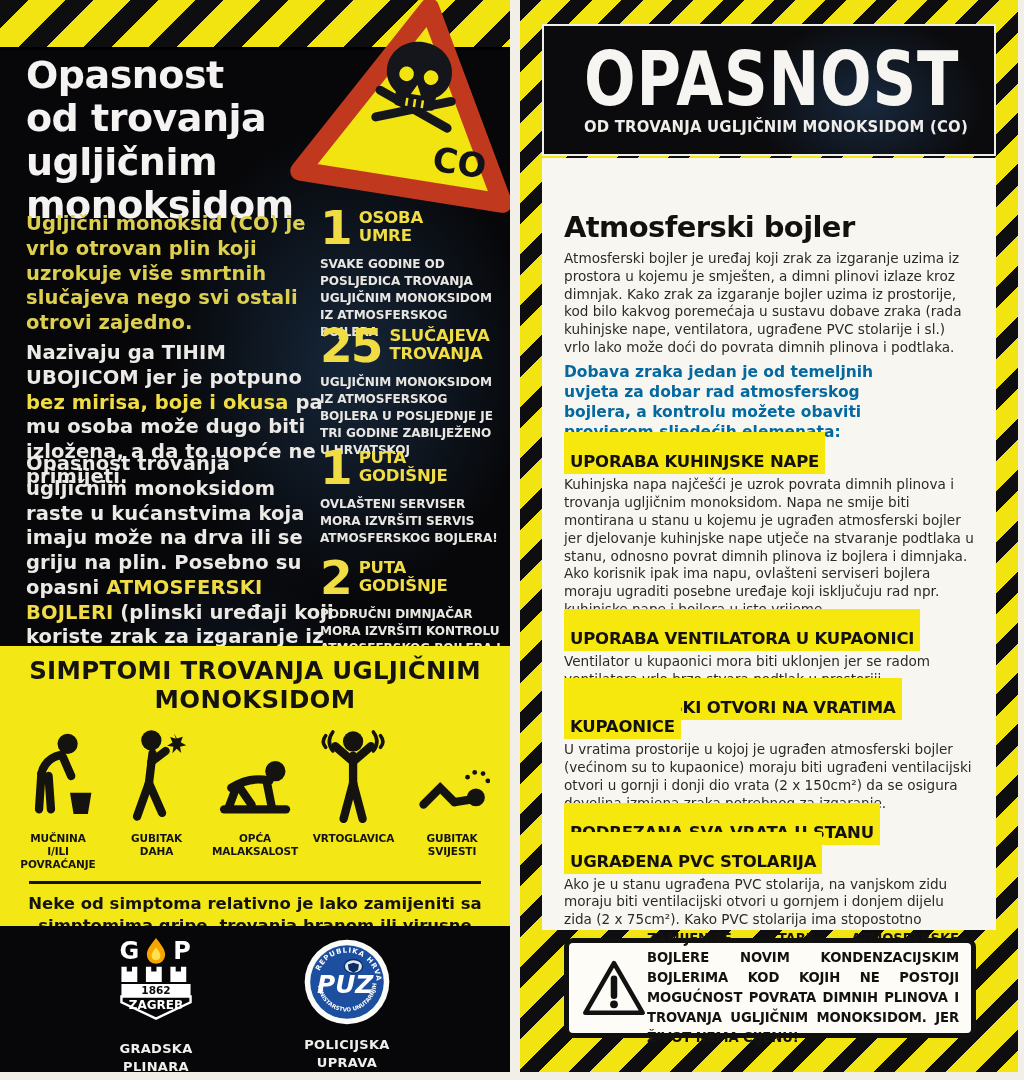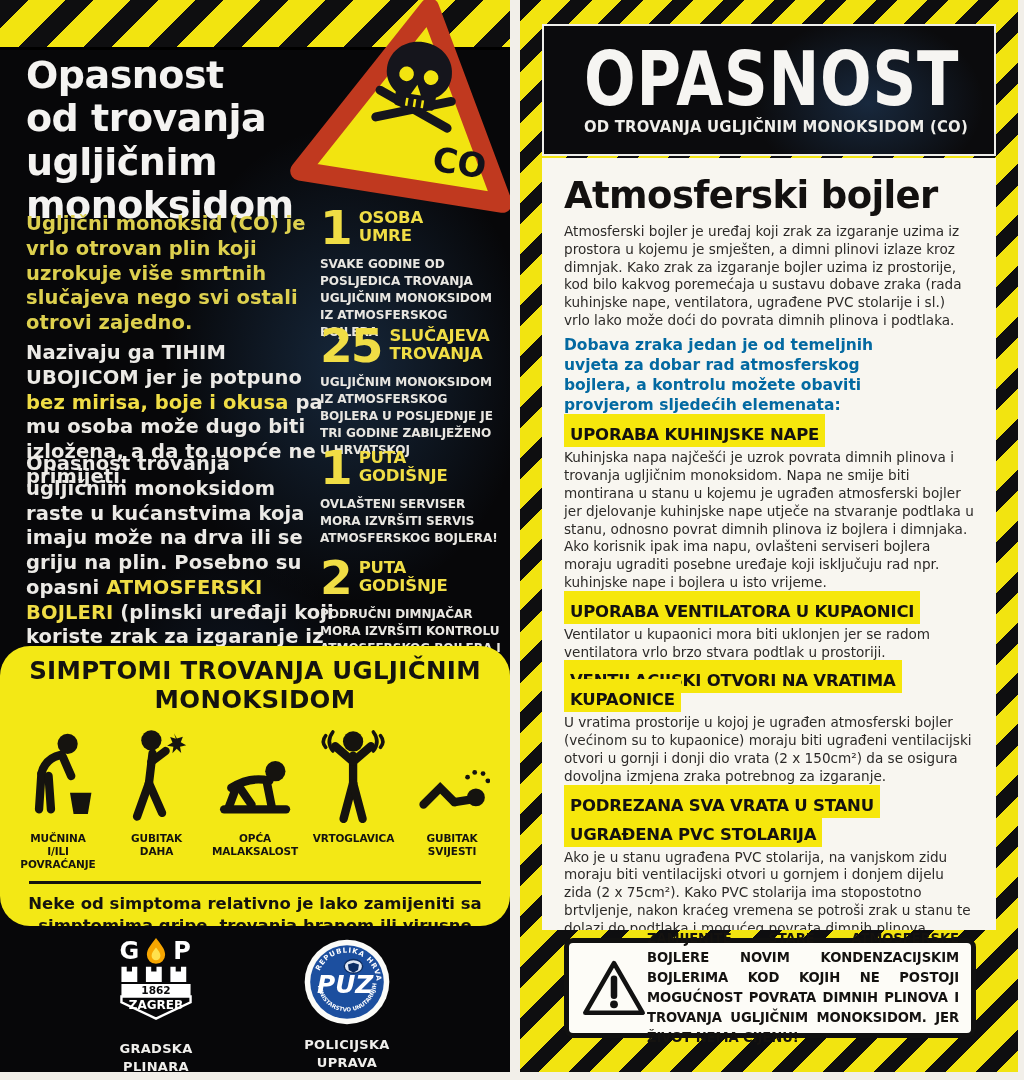--- a/index.html
+++ b/index.html
@@ -31,21 +31,21 @@
   #lp-danger{top:452px;width:312px;}
   .yel{color:var(--stat-yellow);}
   #lp-stats{position:absolute;left:320px;top:206px;width:184px;}
   .stat{position:absolute;left:0;width:184px;}
   .stat-row{display:flex;align-items:flex-start;gap:8px;}
   .stat-num{color:var(--stat-yellow);font-size:47px;line-height:.92;font-weight:800;letter-spacing:-2px;}
   .stat-label{color:var(--stat-yellow);font-size:16.5px;line-height:1.08;font-weight:800;padding-top:3px;letter-spacing:-0.2px;}
   .stat-cap{margin-top:7px;color:#e8e6e1;font-size:13px;line-height:1.3;font-weight:700;transform:scaleX(.93);transform-origin:left top;width:107%;letter-spacing:-0.1px;}
 
   
-  #symptoms{position:absolute;left:0;top:646px;width:510px;height:280px;background:#f3e815;padding:10px 8px 0;border-radius:30px;}
+  #symptoms{position:absolute;left:0;top:646px;width:510px;height:280px;background:#f3e815;padding:10px 8px 0;}
   #symptoms-title{text-align:center;font-size:24.5px;font-weight:800;color:#141310;letter-spacing:0.3px;}
   #symptom-row{display:flex;justify-content:space-between;padding:12px 10px 0;}
   .symptom{width:80px;display:flex;flex-direction:column;align-items:center;}
   .symptom svg{height:100px;}
   .symptom-label{margin-top:6px;text-align:center;font-size:10.5px;line-height:1.25;font-weight:800;color:#15130f;letter-spacing:-0.1px;}
   #symptom-divider{margin:10px auto 0;width:452px;border-top:3px solid #16140f;}
   #symptom-note{margin:9px auto 0;width:470px;text-align:center;font-size:16.5px;line-height:1.3;font-weight:800;color:#15130f;}
 
   
   #lp-footer{position:absolute;left:0;top:926px;width:510px;height:146px;background:var(--panel-black);}
@@ -56,25 +56,25 @@
 
   
   #right-panel{position:absolute;left:520px;top:0;width:498px;height:1072px;}
   #rp-header{position:absolute;left:22px;top:24px;width:454px;height:132px;background:
     radial-gradient(ellipse 160px 120px at 72% 60%, rgba(55,110,175,.30), transparent 72%),
     #0b0b0d;border:2px solid #efefea;display:flex;align-items:center;gap:14px;padding-left:26px;}
   #rp-title-wrap{display:flex;flex-direction:column;}
   #rp-title{color:#f6f5f2;font-size:74px;font-weight:800;line-height:.95;letter-spacing:1px;transform:scaleX(.82);transform-origin:left center;}
   #rp-subtitle{color:#efeeea;font-size:16px;font-weight:800;letter-spacing:0.2px;transform:scaleX(.93);transform-origin:left center;margin-top:2px;}
   #rp-content{position:absolute;left:22px;top:158px;width:454px;height:772px;background:var(--content-bg);padding:16px 22px 0;overflow:hidden;}
-  #rp-content h2{font-size:37px;font-weight:700;color:#131110;letter-spacing:-0.6px;}
+  #rp-content h2{font-size:29px;font-weight:700;color:#131110;letter-spacing:-0.6px;margin-top:36px;}
   .rp-par{margin-top:6px;font-size:13.6px;line-height:1.31;color:var(--body-ink);font-weight:500;}
   #rp-lead{margin-top:5px;width:88%;font-size:15.5px;line-height:1.3;font-weight:800;color:#0369a1;}
   .rp-h3{margin-top:10px;}
-  .rp-h3 span{display:inline;background:#f6e70c;padding:11px 6px 3px;font-size:16.5px;font-weight:800;color:#131110;letter-spacing:-0.2px;box-decoration-break:clone;}
+  .rp-h3 span{display:inline;background:#f6e70c;padding:20px 6px 3px;font-size:16.5px;font-weight:800;color:#131110;letter-spacing:-0.2px;box-decoration-break:clone;}
   .rp-sec-p{margin-top:5px;font-size:13.6px;line-height:1.31;color:var(--body-ink);font-weight:500;}
   #rp-warning{position:absolute;left:44px;top:938px;width:412px;height:100px;background:#fdfcf7;border:5px solid #101010;border-radius:9px;display:flex;align-items:center;gap:0;padding:6px 12px;}
   #rp-warning-text{font-size:13.2px;line-height:1.5;font-weight:800;color:#141210;text-align:justify;letter-spacing:-0.1px;}
 
   
   #gap-divider{position:absolute;left:510px;top:0;width:10px;height:1080px;background:#f2efe9;}
   #bottom-edge{position:absolute;left:0;top:1072px;width:1024px;height:8px;background:#f2efe9;}
   #right-edge{position:absolute;left:1018px;top:0;width:6px;height:1080px;background:#f2efe9;}
 </style>
 </head>

